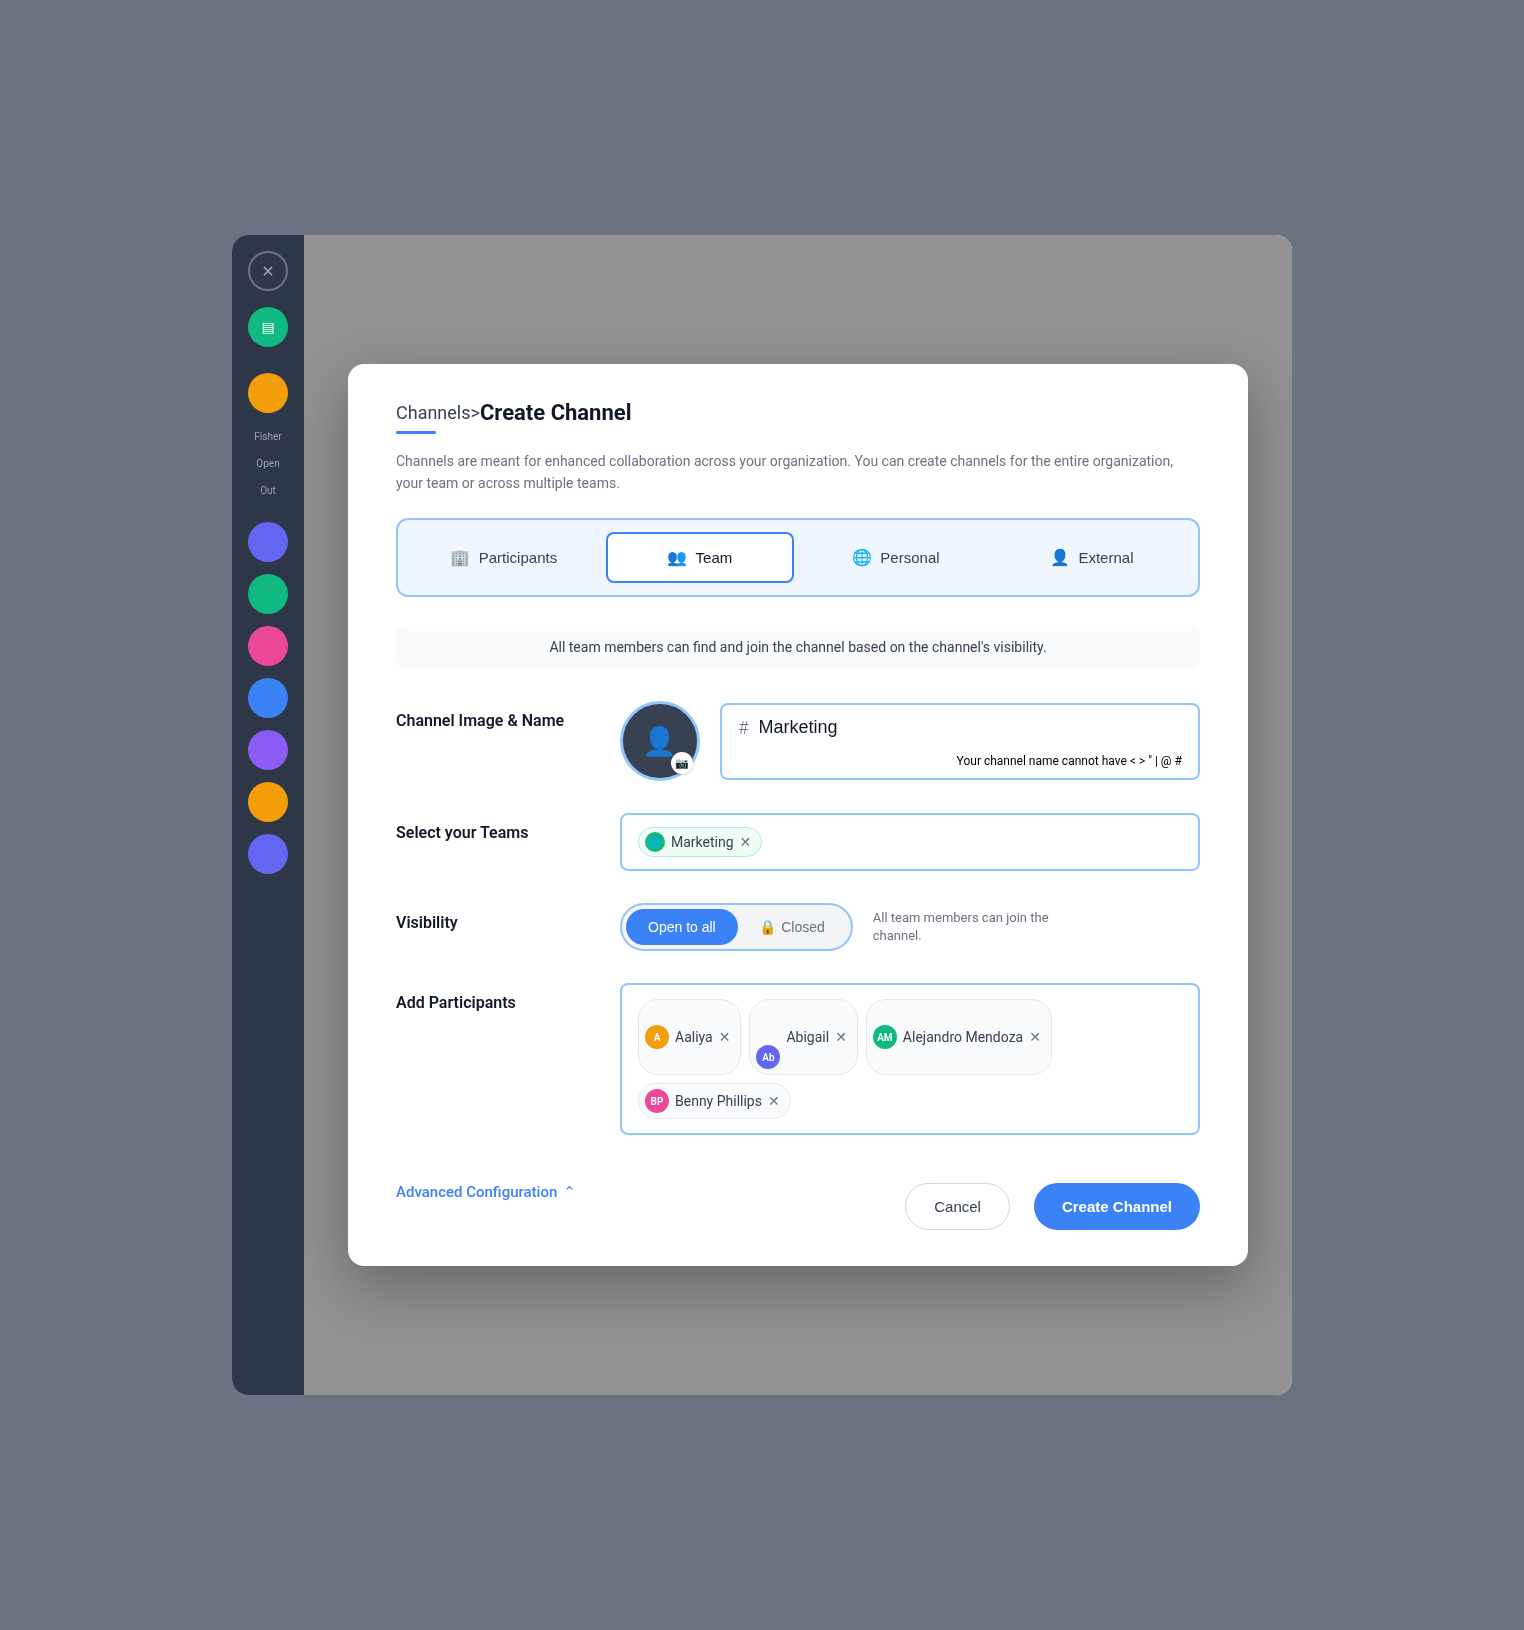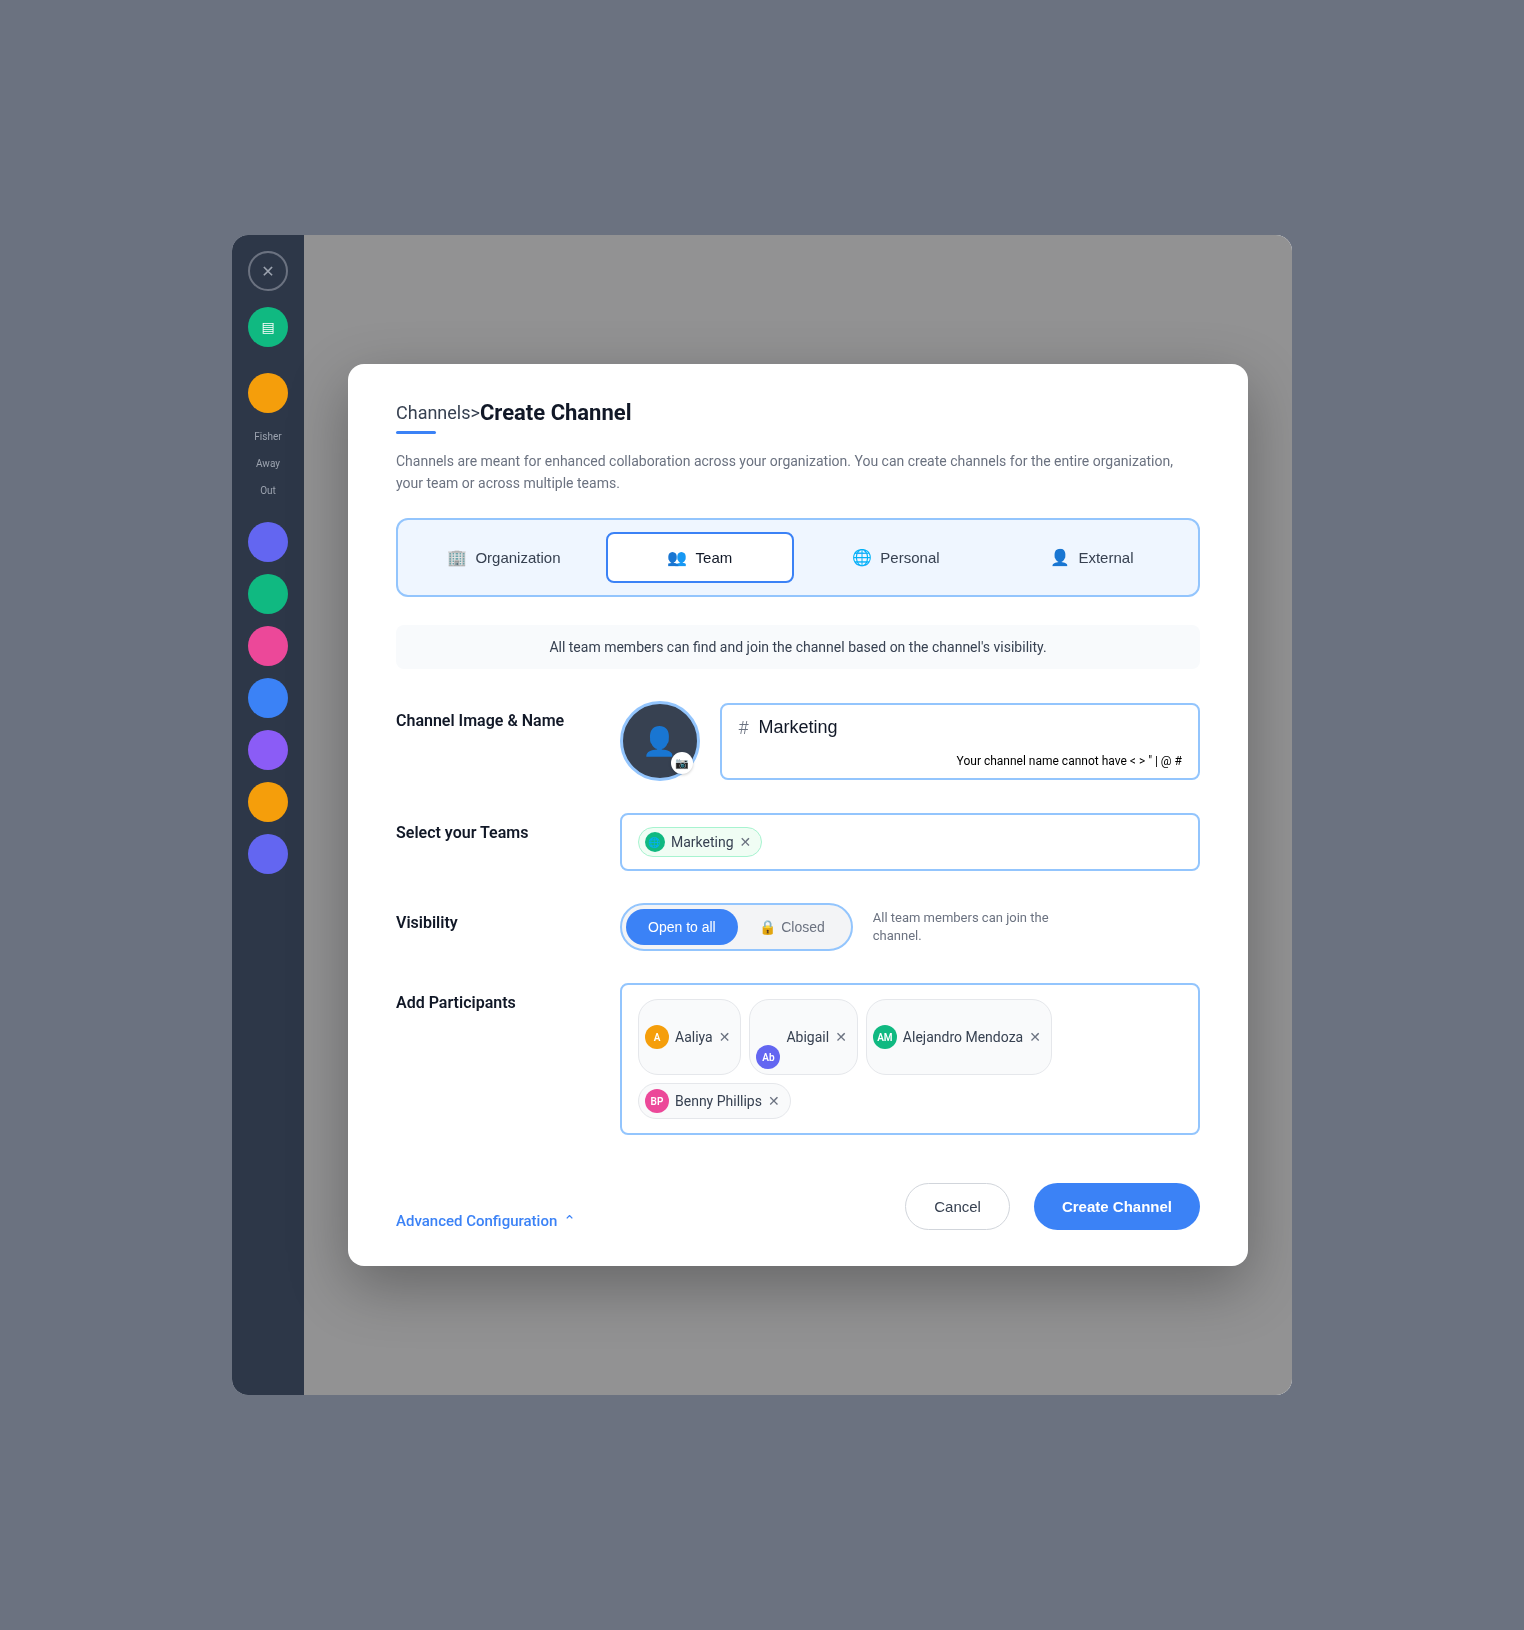--- a/index.html
+++ b/index.html
@@ -430,21 +430,21 @@
       min-height: 90px;
       resize: none;
       outline: none;
       font-family: inherit;
       line-height: 1.5;
     }
 
     
     .modal-footer {
       display: flex;
-      align-items: flex-end;
+      align-items: flex-start;
       justify-content: space-between;
       margin-top: 16px;
       padding-top: 16px;
     }
 
     .advanced-config {
       color: #3b82f6;
       font-size: 15px;
       font-weight: 500;
       cursor: pointer;
@@ -501,21 +501,21 @@
 
 <div class="screen-wrapper">
 
   <div class="sidebar">
     <div class="sidebar-close">✕</div>
     <div class="sidebar-icon-green">▤</div>
     <div style="margin-top:8px;">
       <div class="avatar-circle c1"></div>
     </div>
     <div style="color:#9ca3af;font-size:10px;text-align:center;">Fisher</div>
-    <div style="color:#9ca3af;font-size:10px;">Away</div>
+    <div style="color:#9ca3af;font-size:10px;">Open</div>
     <div style="color:#9ca3af;font-size:10px;">Out</div>
     <div class="sidebar-avatars">
       <div class="avatar-circle c2"></div>
       <div class="avatar-circle c3"></div>
       <div class="avatar-circle c4"></div>
       <div class="avatar-circle c5"></div>
       <div class="avatar-circle c6"></div>
       <div class="avatar-circle c1"></div>
       <div class="avatar-circle c2"></div>
     </div>
@@ -530,21 +530,21 @@
           <span class="breadcrumb-separator">&gt;</span>
           <span class="breadcrumb-current">Create Channel</span>
         </div>
         <div class="breadcrumb-underline"></div>
 
         <p class="modal-description">Channels are meant for enhanced collaboration across your organization. You can create channels for the entire organization, your team or across multiple teams.</p>
 
         <div class="channel-type-container">
           <button class="channel-type-btn">
             <span class="type-icon">🏢</span>
-            <span>Organization</span>
+            <span>Participants</span>
           </button>
           <button class="channel-type-btn active">
             <span class="type-icon">👥</span>
             <span>Team</span>
           </button>
           <button class="channel-type-btn">
             <span class="type-icon">🌐</span>
             <span>Personal</span>
           </button>
           <button class="channel-type-btn">

